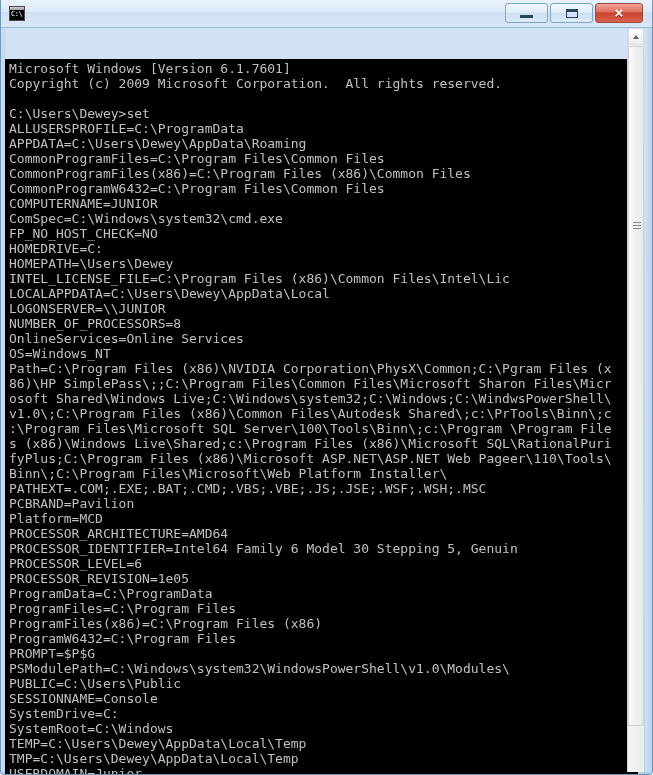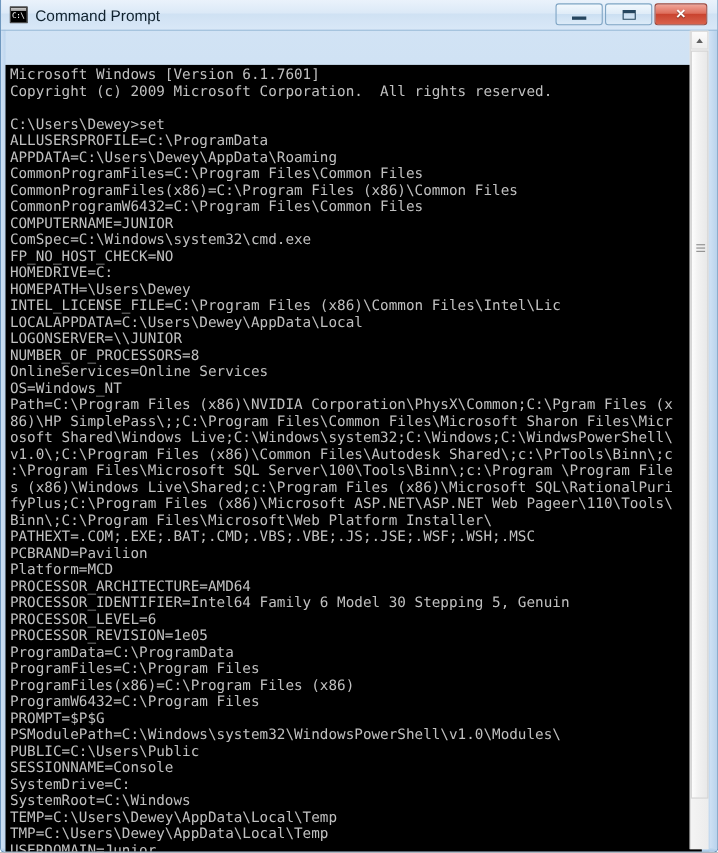--- a/index.html
+++ b/index.html
@@ -224,21 +224,20 @@
 
   <div id="frame-left"></div>
   <div id="frame-right"></div>
   <div id="frame-bottom"></div>
 
   <div id="title-bar">
     <div id="title-icon">
       <div class="icon-bar"></div>
       <div class="icon-text">C:\</div>
     </div>
-    <div id="title-text">Command Prompt</div>
 
     <div class="cap-btn" id="btn-minimize">
       <div class="glyph"></div>
     </div>
     <div class="cap-btn" id="btn-maximize">
       <div class="glyph"></div>
     </div>
     <div class="cap-btn" id="btn-close">
       <div class="glyph">×</div>
     </div>

